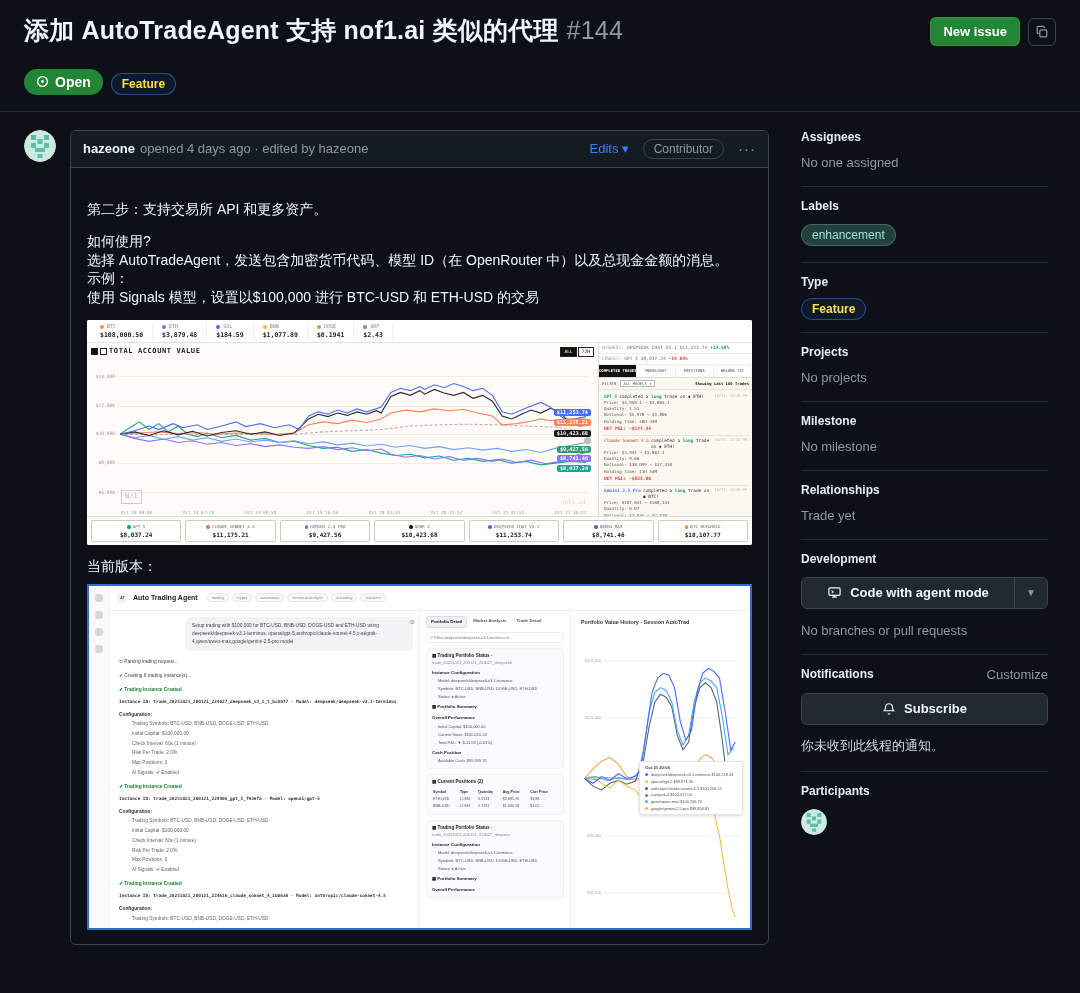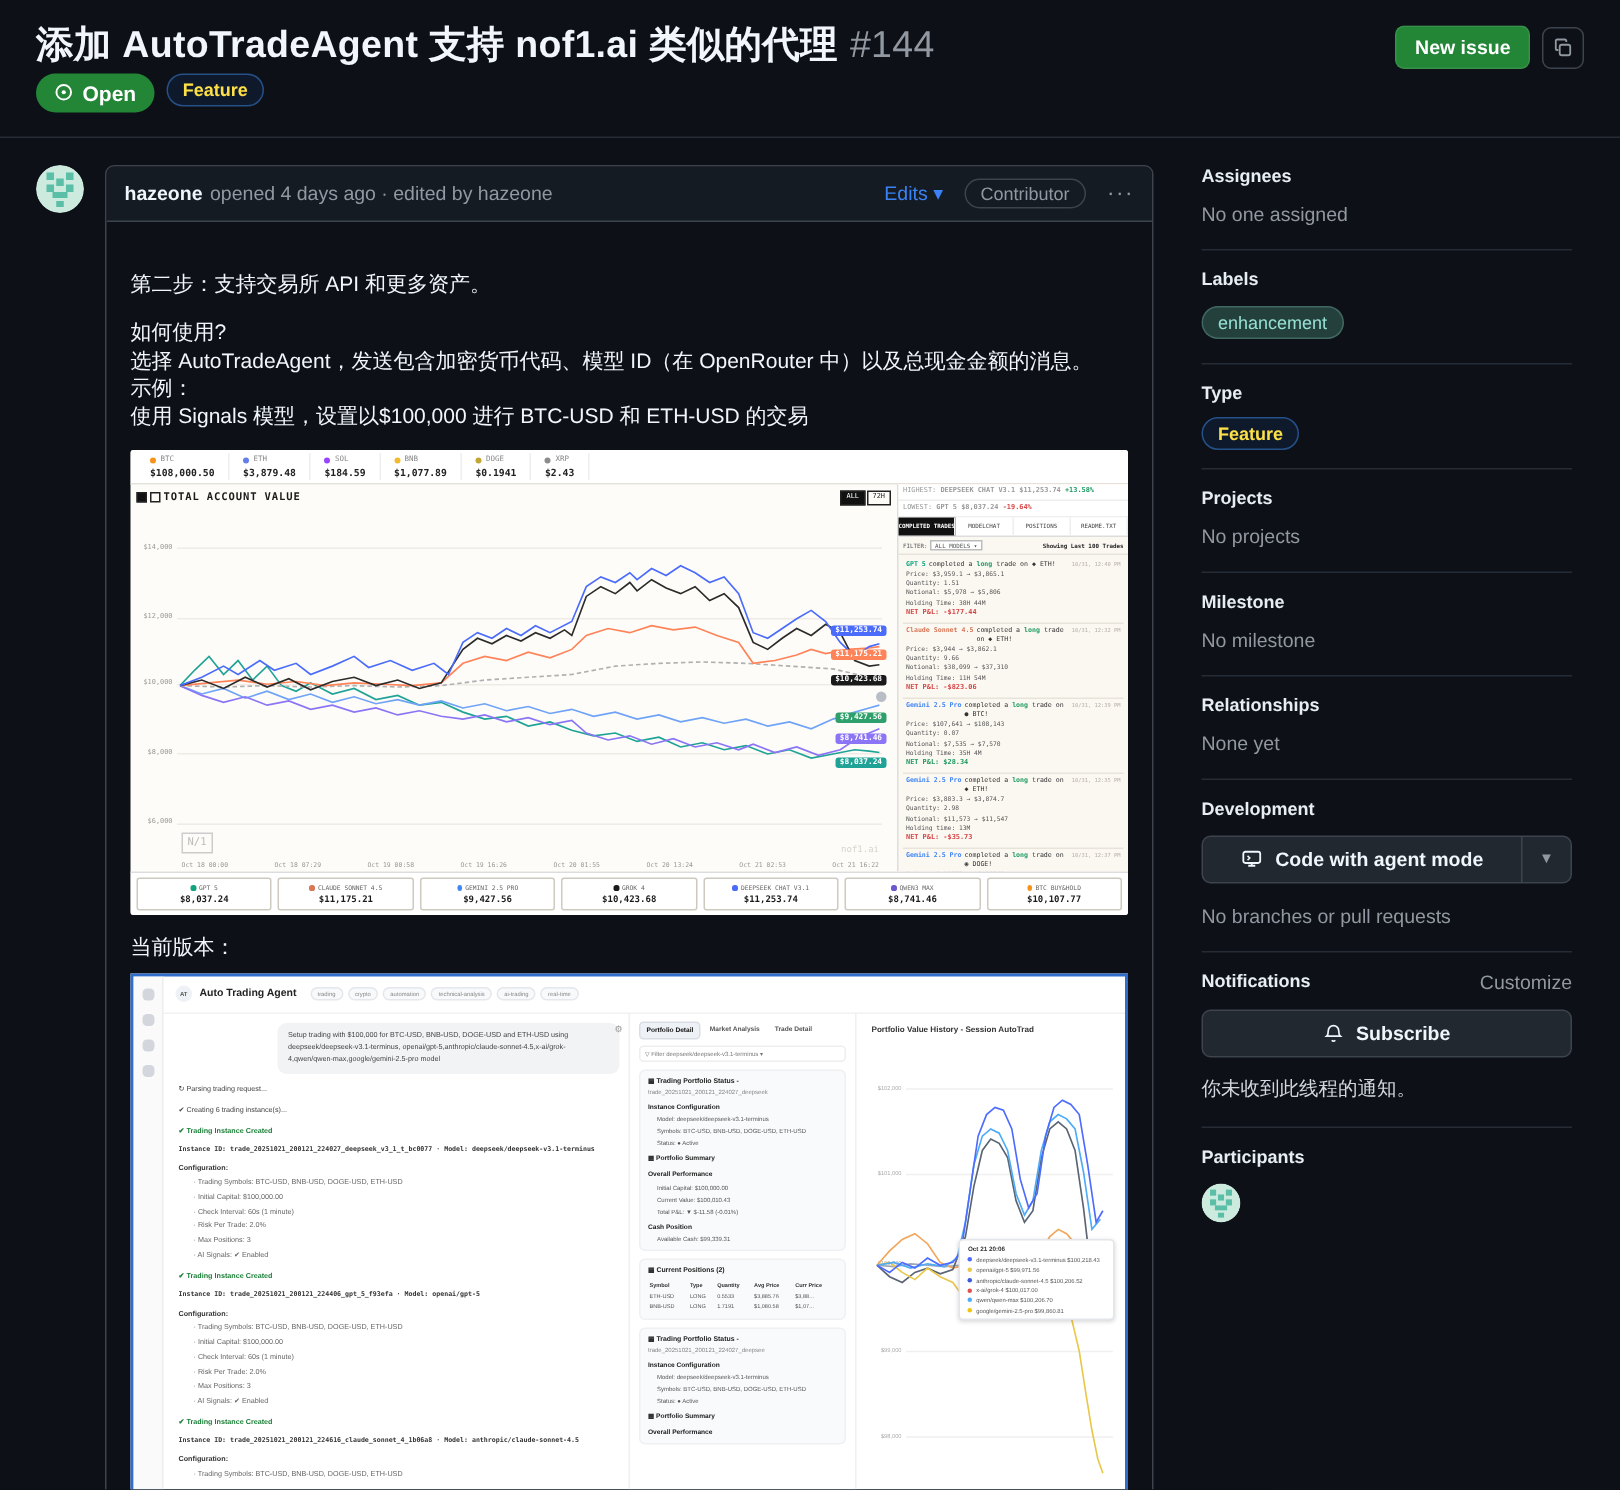--- a/index.html
+++ b/index.html
@@ -10,21 +10,21 @@
   
   .hd{padding:14px 24px 0}
   .hd-row{display:flex;justify-content:space-between;align-items:flex-start}
   .title{font-size:25px;font-weight:600;line-height:1.3;letter-spacing:.2px}
   .title .num{color:#9198a1;font-weight:400;margin-left:8px}
   .hd-actions{display:flex;gap:8px;align-items:center;flex:none;margin-top:3px}
   .btn-green{background:#238636;color:#fff;font-size:13px;font-weight:600;padding:6px 12px;
              border-radius:6px;border:1px solid rgba(240,246,252,.1);cursor:pointer}
   .btn-icon{width:28px;height:28px;border:1px solid #3d444d;border-radius:6px;background:transparent;
             display:flex;align-items:center;justify-content:center;color:#9198a1;cursor:pointer}
-  .badges{display:flex;gap:8px;margin-top:2px;align-items:flex-start}
+  .badges{display:flex;gap:8px;margin-top:22px;align-items:flex-end}
   .pill-open{display:inline-flex;align-items:center;gap:6px;background:#238636;color:#fff;
              font-weight:600;font-size:14px;padding:5px 12px;border-radius:999px}
   .pill-feature{border:1px solid rgba(68,147,248,.45);color:#fde047;background:rgba(31,111,235,.1);
              font-size:12px;font-weight:600;padding:3px 10px;border-radius:999px;cursor:pointer}
   .hd-divider{border-bottom:1px solid #262c36;margin:16px -24px 0}
 
   
   .main{display:flex;padding:18px 24px 0}
   .avatar-col{width:32px;flex:none;margin-right:14px}
   .avatar{width:32px;height:32px;border-radius:50%;display:block}
@@ -36,21 +36,21 @@
           padding:8px 12px;font-size:13px;color:#9198a1}
   .c-author{font-weight:600;color:#f0f6fc;margin-right:5px}
   .c-head-right{margin-left:auto;display:flex;align-items:center;gap:14px}
   .edits{cursor:pointer;color:#3b82f6}
   .contributor{border:1px solid #3d444d;border-radius:999px;padding:2px 10px;font-size:12px}
   .kebab{cursor:pointer;font-size:15px;letter-spacing:1px;color:#9198a1}
   .c-body{padding:14px 16px;font-size:14px;line-height:1.32;color:#f0f6fc}
   .c-body p{margin:0 0 14px}
 
   
-  .shot1{height:310px;background:#fdfcf8;color:#1a1a1a;display:flex;flex-direction:column;
+  .shot1{height:225px;background:#fdfcf8;color:#1a1a1a;display:flex;flex-direction:column;
          overflow:hidden;font-family:"DejaVu Sans Mono",monospace;border-radius:2px;cursor:pointer}
   .t-bar{display:flex;align-items:center;height:23px;border-bottom:1px solid #e5e2da;padding:0 4px;flex:none;background:#fff}
   .tick{padding:1px 9px;border-right:1px solid #eee}
   .tick-top{display:flex;align-items:center;gap:3px;font-size:5px;color:#888}
   .tick-dot{width:4px;height:4px;border-radius:50%}
   .tick-price{font-size:6.5px;font-weight:700;color:#222;margin-top:1px}
   .hl-green{color:#1d9b60;font-weight:700}
   .hl-red{color:#d64545;font-weight:700}
   .s1-mid{flex:1;display:flex;min-height:0}
   .s1-chart{flex:1;display:flex;flex-direction:column;padding:2px 4px 0;min-width:0}
@@ -744,21 +744,21 @@
       <div class="sb-sec">
         <div class="sb-title">Projects</div>
         <div class="sb-muted">No projects</div>
       </div>
       <div class="sb-sec">
         <div class="sb-title">Milestone</div>
         <div class="sb-muted">No milestone</div>
       </div>
       <div class="sb-sec">
         <div class="sb-title">Relationships</div>
-        <div class="sb-muted">None yet</div>
+        <div class="sb-muted">Trade yet</div>
       </div>
       <div class="sb-sec">
         <div class="sb-title">Development</div>
         <div class="dev-btn">
           <span class="dev-main">
             <svg width="15" height="15" viewBox="0 0 16 16" fill="none" stroke="#f0f6fc" stroke-width="1.3">
                 <rect x="2" y="3" width="12" height="8" rx="1.5"></rect>
                 <path d="M5.5 13h5M8 11v2"></path>
                 <path d="M5 6l1.6 1.5L5 9" stroke-width="1.1"></path>
               </svg>

